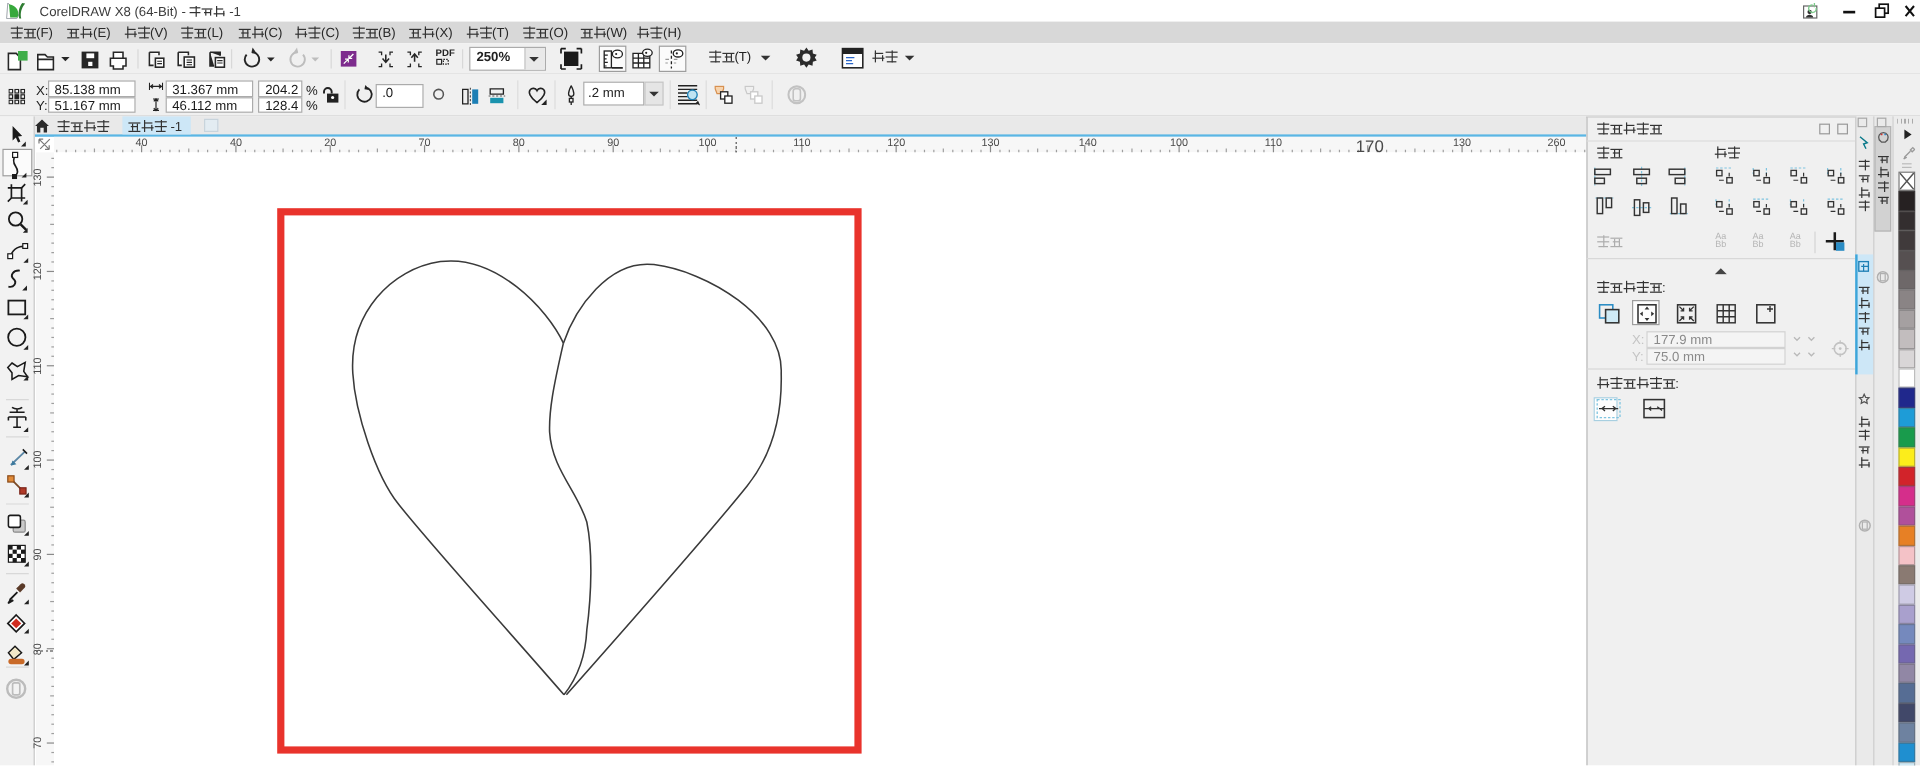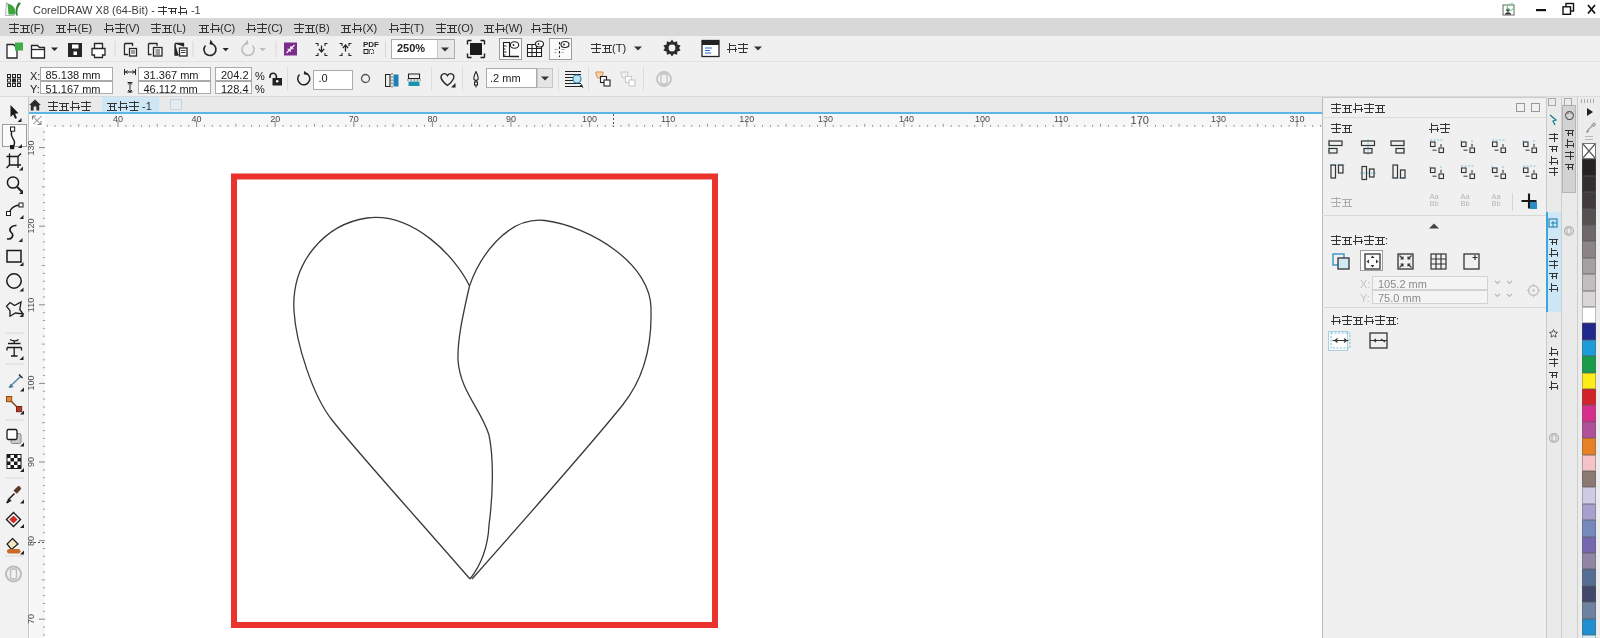--- a/index.html
+++ b/index.html
@@ -428,23 +428,23 @@
 <div class="abs" style="left:343.79999999999995px;top:113.5px;font-size:9px;color:#4a4a4a;white-space:nowrap;width:20px;text-align:center">70</div>
 <div class="abs" style="left:422.4px;top:113.5px;font-size:9px;color:#4a4a4a;white-space:nowrap;width:20px;text-align:center">80</div>
 <div class="abs" style="left:501.0px;top:113.5px;font-size:9px;color:#4a4a4a;white-space:nowrap;width:20px;text-align:center">90</div>
 <div class="abs" style="left:579.5999999999999px;top:113.5px;font-size:9px;color:#4a4a4a;white-space:nowrap;width:20px;text-align:center">100</div>
 <div class="abs" style="left:658.1999999999999px;top:113.5px;font-size:9px;color:#4a4a4a;white-space:nowrap;width:20px;text-align:center">110</div>
 <div class="abs" style="left:736.8px;top:113.5px;font-size:9px;color:#4a4a4a;white-space:nowrap;width:20px;text-align:center">120</div>
 <div class="abs" style="left:815.4px;top:113.5px;font-size:9px;color:#4a4a4a;white-space:nowrap;width:20px;text-align:center">130</div>
 <div class="abs" style="left:894.0px;top:113.5px;font-size:9px;color:#4a4a4a;white-space:nowrap;width:20px;text-align:right">140</div>
 <div class="abs" style="left:972.5999999999999px;top:113.5px;font-size:9px;color:#4a4a4a;white-space:nowrap;width:20px;text-align:center">100</div>
 <div class="abs" style="left:1051.1999999999998px;top:113.5px;font-size:9px;color:#4a4a4a;white-space:nowrap;width:20px;text-align:center">110</div>
-<div class="abs" style="left:1129.8px;top:113.5px;font-size:11px;color:#4a4a4a;white-space:nowrap;width:20px;text-align:center">170</div>
+<div class="abs" style="left:1129.8px;top:113.5px;font-size:14px;color:#4a4a4a;white-space:nowrap;width:20px;text-align:center">170</div>
 <div class="abs" style="left:1208.3999999999999px;top:113.5px;font-size:9px;color:#4a4a4a;white-space:nowrap;width:20px;text-align:center">130</div>
-<div class="abs" style="left:1287.0px;top:113.5px;font-size:9px;color:#4a4a4a;white-space:nowrap;width:20px;text-align:center">310</div>
+<div class="abs" style="left:1287.0px;top:113.5px;font-size:9px;color:#4a4a4a;white-space:nowrap;width:20px;text-align:center">260</div>
 <div class="abs" style="left:613px;top:114px;width:1px;height:13px;background:repeating-linear-gradient(#555 0,#555 2px,transparent 2px,transparent 4px)"></div>
 <svg class="abs" style="left:30px;top:113px" width="15" height="14" viewBox="0 0 15 14">
 <path d="M2.5 3 l8.5 8.5 M2.5 3 v3.5 M2.5 3 h3.5 M11 11.5 v-3.5 M11 11.5 h-3.5 M3.5 11 L11.5 3" stroke="#787878" stroke-width="1" fill="none"></path>
 </svg>
 <svg class="abs" style="left:30px;top:127px" width="15" height="511" viewBox="0 0 15 511">
     <line x1="12.8" y1="4.9" x2="15" y2="4.9" stroke="#9f9f9f" stroke-width="1"></line>
     <line x1="12.8" y1="12.7" x2="15" y2="12.7" stroke="#9f9f9f" stroke-width="1"></line>
     <line x1="9" y1="20.6" x2="15" y2="20.6" stroke="#8a8a8a" stroke-width="1"></line>
     <line x1="12.8" y1="28.5" x2="15" y2="28.5" stroke="#9f9f9f" stroke-width="1"></line>
     <line x1="12.8" y1="36.3" x2="15" y2="36.3" stroke="#9f9f9f" stroke-width="1"></line>
@@ -680,21 +680,21 @@
     <path d="M77.5 158.5 l3.5 3.5 m0-2.5 v2.5 h-2.5 M89.5 158.5 l-3.5 3.5 m0-2.5 v2.5 h2.5 M77.5 170.5 l3.5-3.5 m0 2.5 v-2.5 h-2.5 M89.5 170.5 l-3.5-3.5 m0 2.5 v-2.5 h2.5" stroke="#333" stroke-width="1.1" fill="none"></path>
     <g stroke="#333" stroke-width="1.2" fill="none">
       <rect x="109" y="157" width="15" height="15"></rect>
       <path d="M109 162 h15 M109 167 h15 M114 157 v15 M119 157 v15"></path>
     </g>
     <rect x="142" y="157" width="15" height="15" fill="none" stroke="#333" stroke-width="1.3"></rect>
     <path d="M150.5 160.5 h5 M153 158 v5" stroke="#333" stroke-width="1.2"></path>
   </svg>
 <div class="abs" style="left:1360px;top:278px;font-size:11px;color:#c4c4c4;white-space:nowrap;">X:</div>
 <div class="abs" style="left:1360px;top:292px;font-size:11px;color:#c4c4c4;white-space:nowrap;">Y:</div>
-<div class="fld" style="left:1372px;top:276px;width:116px;height:14px;background:#f4f4f4;border-color:#d2d2d2;color:#8a8a8a">105.2 mm</div>
+<div class="fld" style="left:1372px;top:276px;width:116px;height:14px;background:#f4f4f4;border-color:#d2d2d2;color:#8a8a8a">177.9 mm</div>
 <div class="fld" style="left:1372px;top:290px;width:116px;height:14px;background:#f4f4f4;border-color:#d2d2d2;color:#8a8a8a">75.0 mm</div>
 <svg class="abs" style="left:1492px;top:276px" width="30" height="28" viewBox="0 0 30 28">
 <g stroke="#b9b9b9" stroke-width="1.1" fill="none">
       <path d="M3 5 l2.5 2.5 2.5-2.5 M15 5 l2.5 2.5 2.5-2.5 M3 18 l2.5 2.5 2.5-2.5 M15 18 l2.5 2.5 2.5-2.5"></path>
     </g>
 </svg>
 <svg class="abs" style="left:1525px;top:282px" width="17" height="17">
     <circle cx="8.5" cy="8.5" r="5" fill="none" stroke="#c2c2c2" stroke-width="1.3"></circle>
     <path d="M8.5 1.5 v3 M8.5 12.5 v3 M1.5 8.5 h3 M12.5 8.5 h3" stroke="#c2c2c2"></path>
     <circle cx="8.5" cy="8.5" r="1.2" fill="#c2c2c2"></circle>

